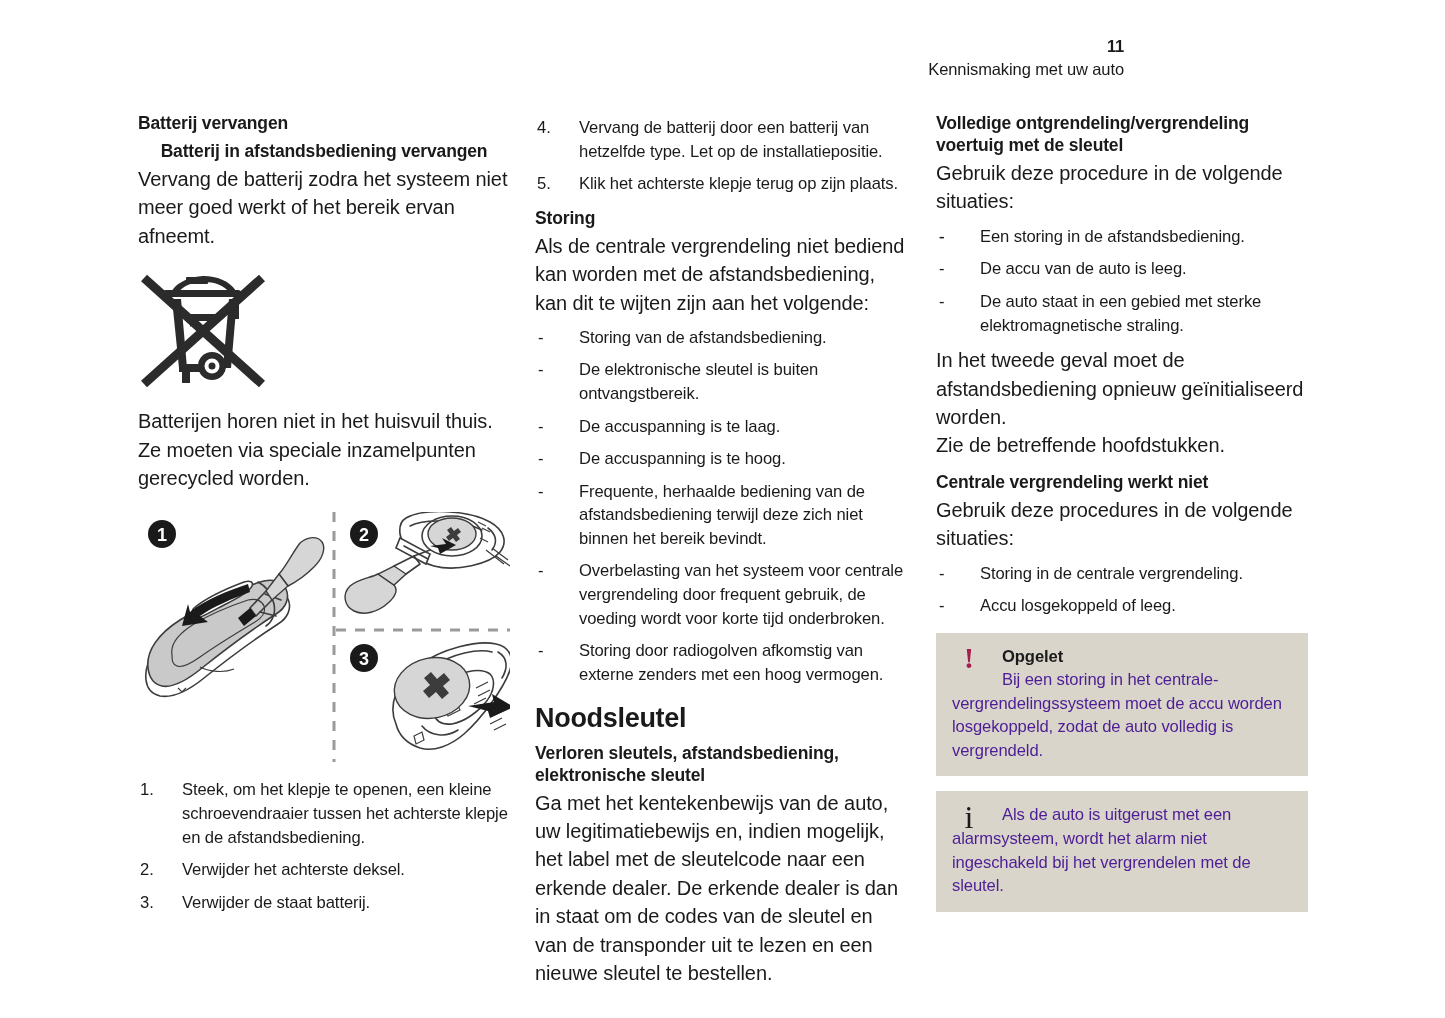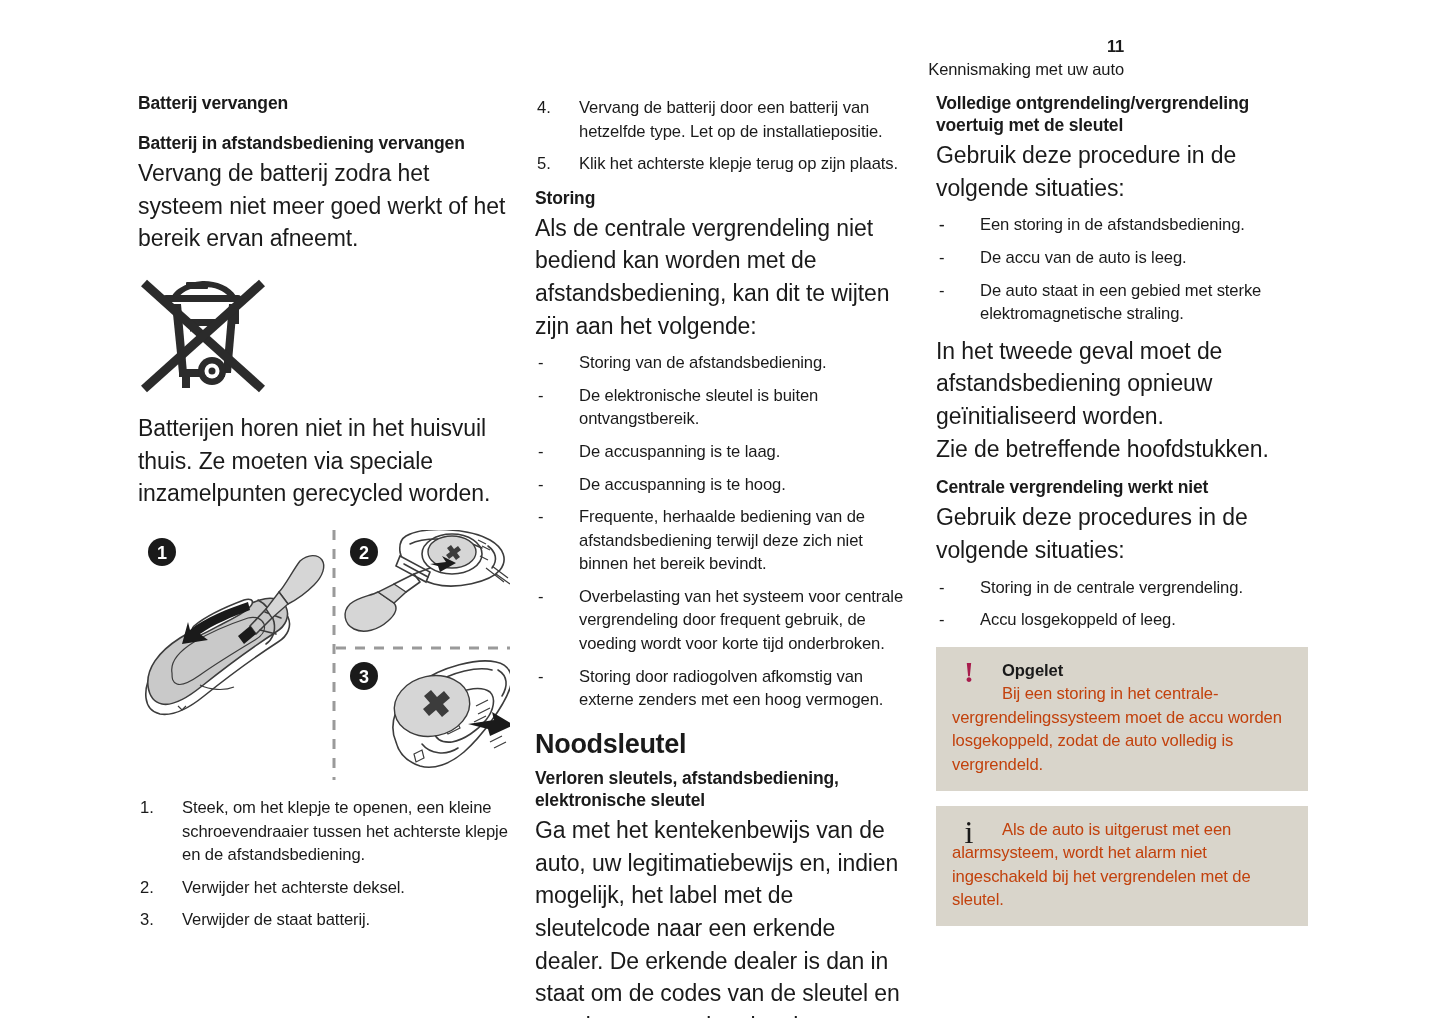--- a/index.html
+++ b/index.html
@@ -68,21 +68,21 @@
     font-size: 16.5px;
     color: #1a1a1a;
     line-height: 1.35;
     letter-spacing: -0.1px;
     margin-top: 1px;
   }
 
   
   .columns {
     position: absolute;
-    top: 92px;
+    top: 112px;
     left: 0;
     width: 1383px;
     height: 880px;
   }
 
   .col {
     position: absolute;
     top: 0;
     width: 372px;
   }
@@ -107,21 +107,21 @@
     line-height: 1.26;
     letter-spacing: -0.15px;
     margin-top: 11px;
     margin-bottom: 3px;
     color: #1a1a1a;
   }
 
   h2.sub-title.first { margin-top: 0; }
 
   p.body {
-    font-size: 23px;
+    font-size: 20px;
     line-height: 1.42;
     letter-spacing: -0.1px;
     margin-bottom: 9px;
     color: #1a1a1a;
   }
 
   p.body.tight { margin-bottom: 0; }
 
   
   ul.dash-list, ol.num-list {
@@ -158,21 +158,21 @@
     background: #d9d5cb;
     padding: 12px 16px 14px 16px;
     margin-top: 15px;
     position: relative;
   }
 
   .callout-body {
     font-size: 16.6px;
     line-height: 1.42;
     letter-spacing: -0.1px;
-    color: #c2410c;
+    color: #4c1d95;
   }
 
   .callout-head {
     font-size: 16.6px;
     font-weight: bold;
     line-height: 1.42;
     letter-spacing: -0.1px;
     color: #1a1a1a;
     margin-left: 50px;
   }
@@ -229,21 +229,21 @@
       <div class="page-number">11</div>
       <div class="header-title">Kennismaking met uw auto</div>
     </div>
   </div>
 
   <div class="columns">
 
     <div class="col col-1">
 
       <h2 class="sub-title first">Batterij vervangen</h2>
-      <h2 class="sub-title" style="margin-top:18px;">Batterij in afstandsbediening vervangen</h2>
+      <h2 class="sub-title" style="margin-top:6px;text-align:center;">Batterij in afstandsbediening vervangen</h2>
       <p class="body">Vervang de batterij zodra het systeem niet meer goed werkt of het bereik ervan afneemt.</p>
 
       <div class="fig-wee">
         <svg viewBox="0 0 130 125" width="130" height="125" aria-hidden="true">
           <g fill="#2b2b2b">
 
             <rect x="48" y="9" width="22" height="7" rx="1"></rect>
 
             <path d="M28 22 h72 a2 2 0 0 1 0 7 H28 a2 2 0 0 1 0 -7 z"></path>
 

